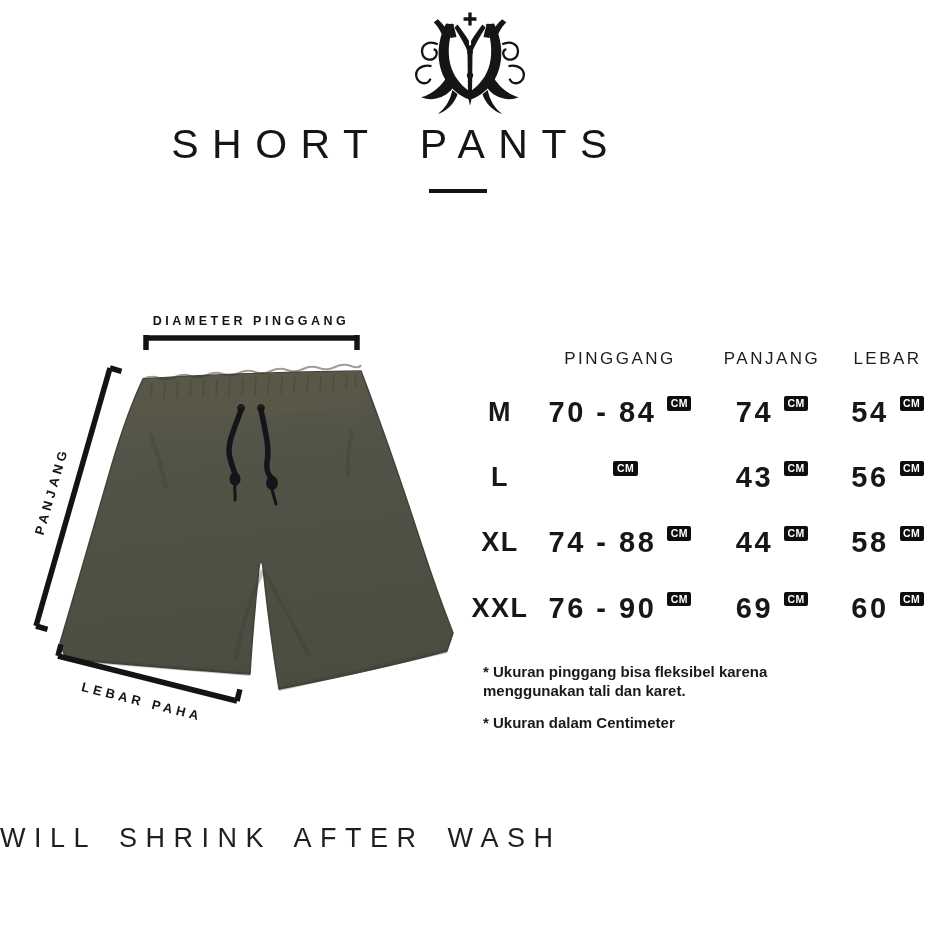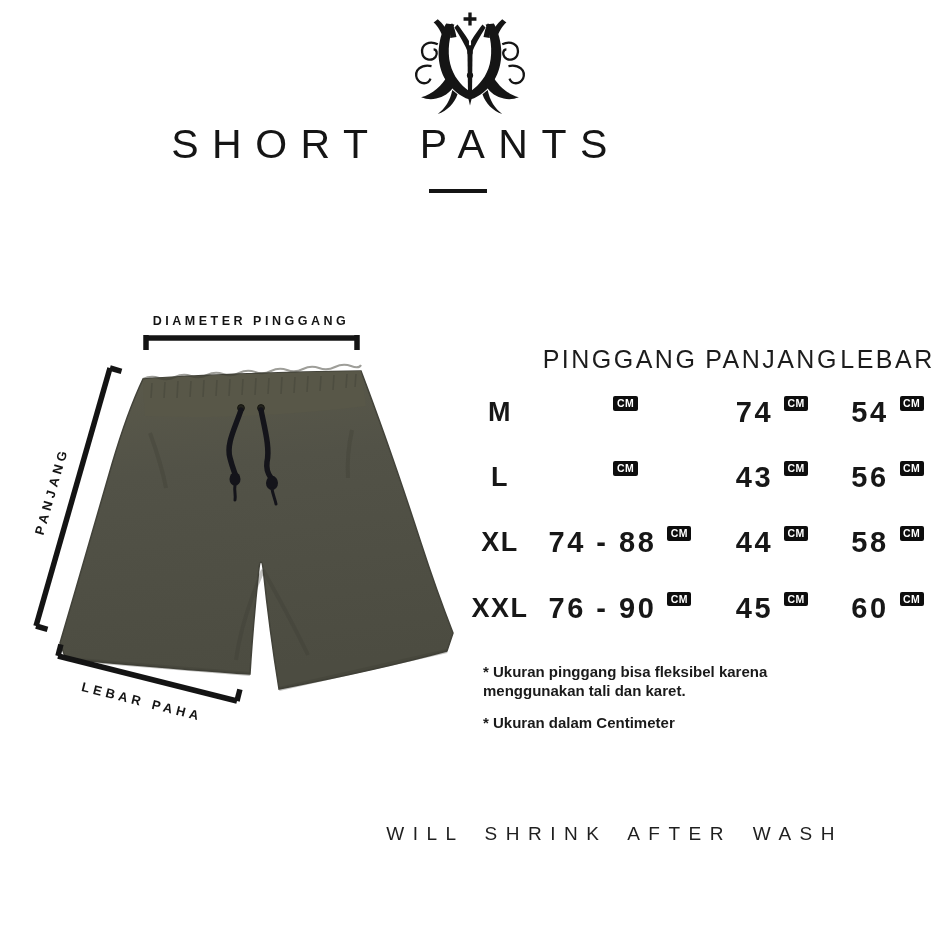--- a/index.html
+++ b/index.html
@@ -10,34 +10,34 @@
   .title{position:absolute;left:0;top:121px;width:792px;text-align:center;
          font-size:41px;font-weight:400;letter-spacing:13.5px;word-spacing:14px;color:#151515;}
   .title-underline{position:absolute;left:429px;top:189px;width:58px;height:3.5px;background:#141414;}
   
   .diagram-svg{position:absolute;left:0;top:0;width:941px;height:941px;}
   
   .size-table{position:absolute;left:470px;top:338px;width:471px;
               display:grid;grid-template-columns:60px 180px 124px 107px;
               grid-template-rows:42px 65px 65px 65px 66px;}
   .hcell{display:flex;align-items:center;justify-content:center;
-         font-size:25px;font-weight:400;letter-spacing:2.5px;color:#1c1c1c;}
+         font-size:17px;font-weight:400;letter-spacing:2.5px;color:#1c1c1c;}
   .scell{display:flex;align-items:center;justify-content:center;
          font-size:27px;font-weight:bold;letter-spacing:1.5px;color:#171717;}
   .vcell{display:flex;align-items:center;justify-content:center;}
   .num{font-size:29px;font-weight:bold;letter-spacing:2.5px;color:#171717;white-space:pre;}
   .cm-badge{display:inline-block;background:#0d0d0d;color:#ffffff;font-size:10.5px;
             font-weight:bold;letter-spacing:0.4px;padding:2px 3.5px;border-radius:2px;
             position:relative;top:-9px;margin-left:11px;line-height:1;}
   
   .notes{position:absolute;left:483px;top:660px;width:330px;}
   .note{margin:3px 0 14px 0;font-size:15px;font-weight:bold;line-height:18.5px;color:#1a1a1a;}
   
-  .footer{position:absolute;left:0;top:823px;width:843px;text-align:right;
-          font-size:19px;font-weight:400;letter-spacing:8.5px;word-spacing:7px;color:#1f1f1f;}
+  .footer{position:absolute;left:0;top:823px;width:843px;text-align:left;
+          font-size:27px;font-weight:400;letter-spacing:8.5px;word-spacing:7px;color:#1f1f1f;}
 </style>
 </head>
 <body>
 
 <div class="canvas">
 
   <svg class="logo" viewBox="0 0 140 100" aria-hidden="true">
     <g fill="#151515">
       <g id="mono-half">
         <path d="M39,7 C44,11 48,17 50,23 L45,26 C42,19 39,13 35,10 Z"></path>
@@ -127,20 +127,21 @@
   </svg>
 
   <div class="size-table">
     <div class="hcell"></div>
     <div class="hcell">PINGGANG</div>
     <div class="hcell">PANJANG</div>
     <div class="hcell">LEBAR</div>
 
     <div class="scell">M</div>
     <div class="vcell">
+        <span class="num">70 - 84</span>
         <span class="cm-badge">CM</span>
       </div>
     <div class="vcell">
         <span class="num">74</span>
         <span class="cm-badge">CM</span>
       </div>
     <div class="vcell">
         <span class="num">54</span>
         <span class="cm-badge">CM</span>
       </div>
@@ -171,21 +172,21 @@
         <span class="num">58</span>
         <span class="cm-badge">CM</span>
       </div>
 
     <div class="scell">XXL</div>
     <div class="vcell">
         <span class="num">76 - 90</span>
         <span class="cm-badge">CM</span>
       </div>
     <div class="vcell">
-        <span class="num">45</span>
+        <span class="num">69</span>
         <span class="cm-badge">CM</span>
       </div>
     <div class="vcell">
         <span class="num">60</span>
         <span class="cm-badge">CM</span>
       </div>
   </div>
 
   <div class="notes">
     <p class="note"><span>* Ukuran pinggang bisa fleksibel karena</span><br>

